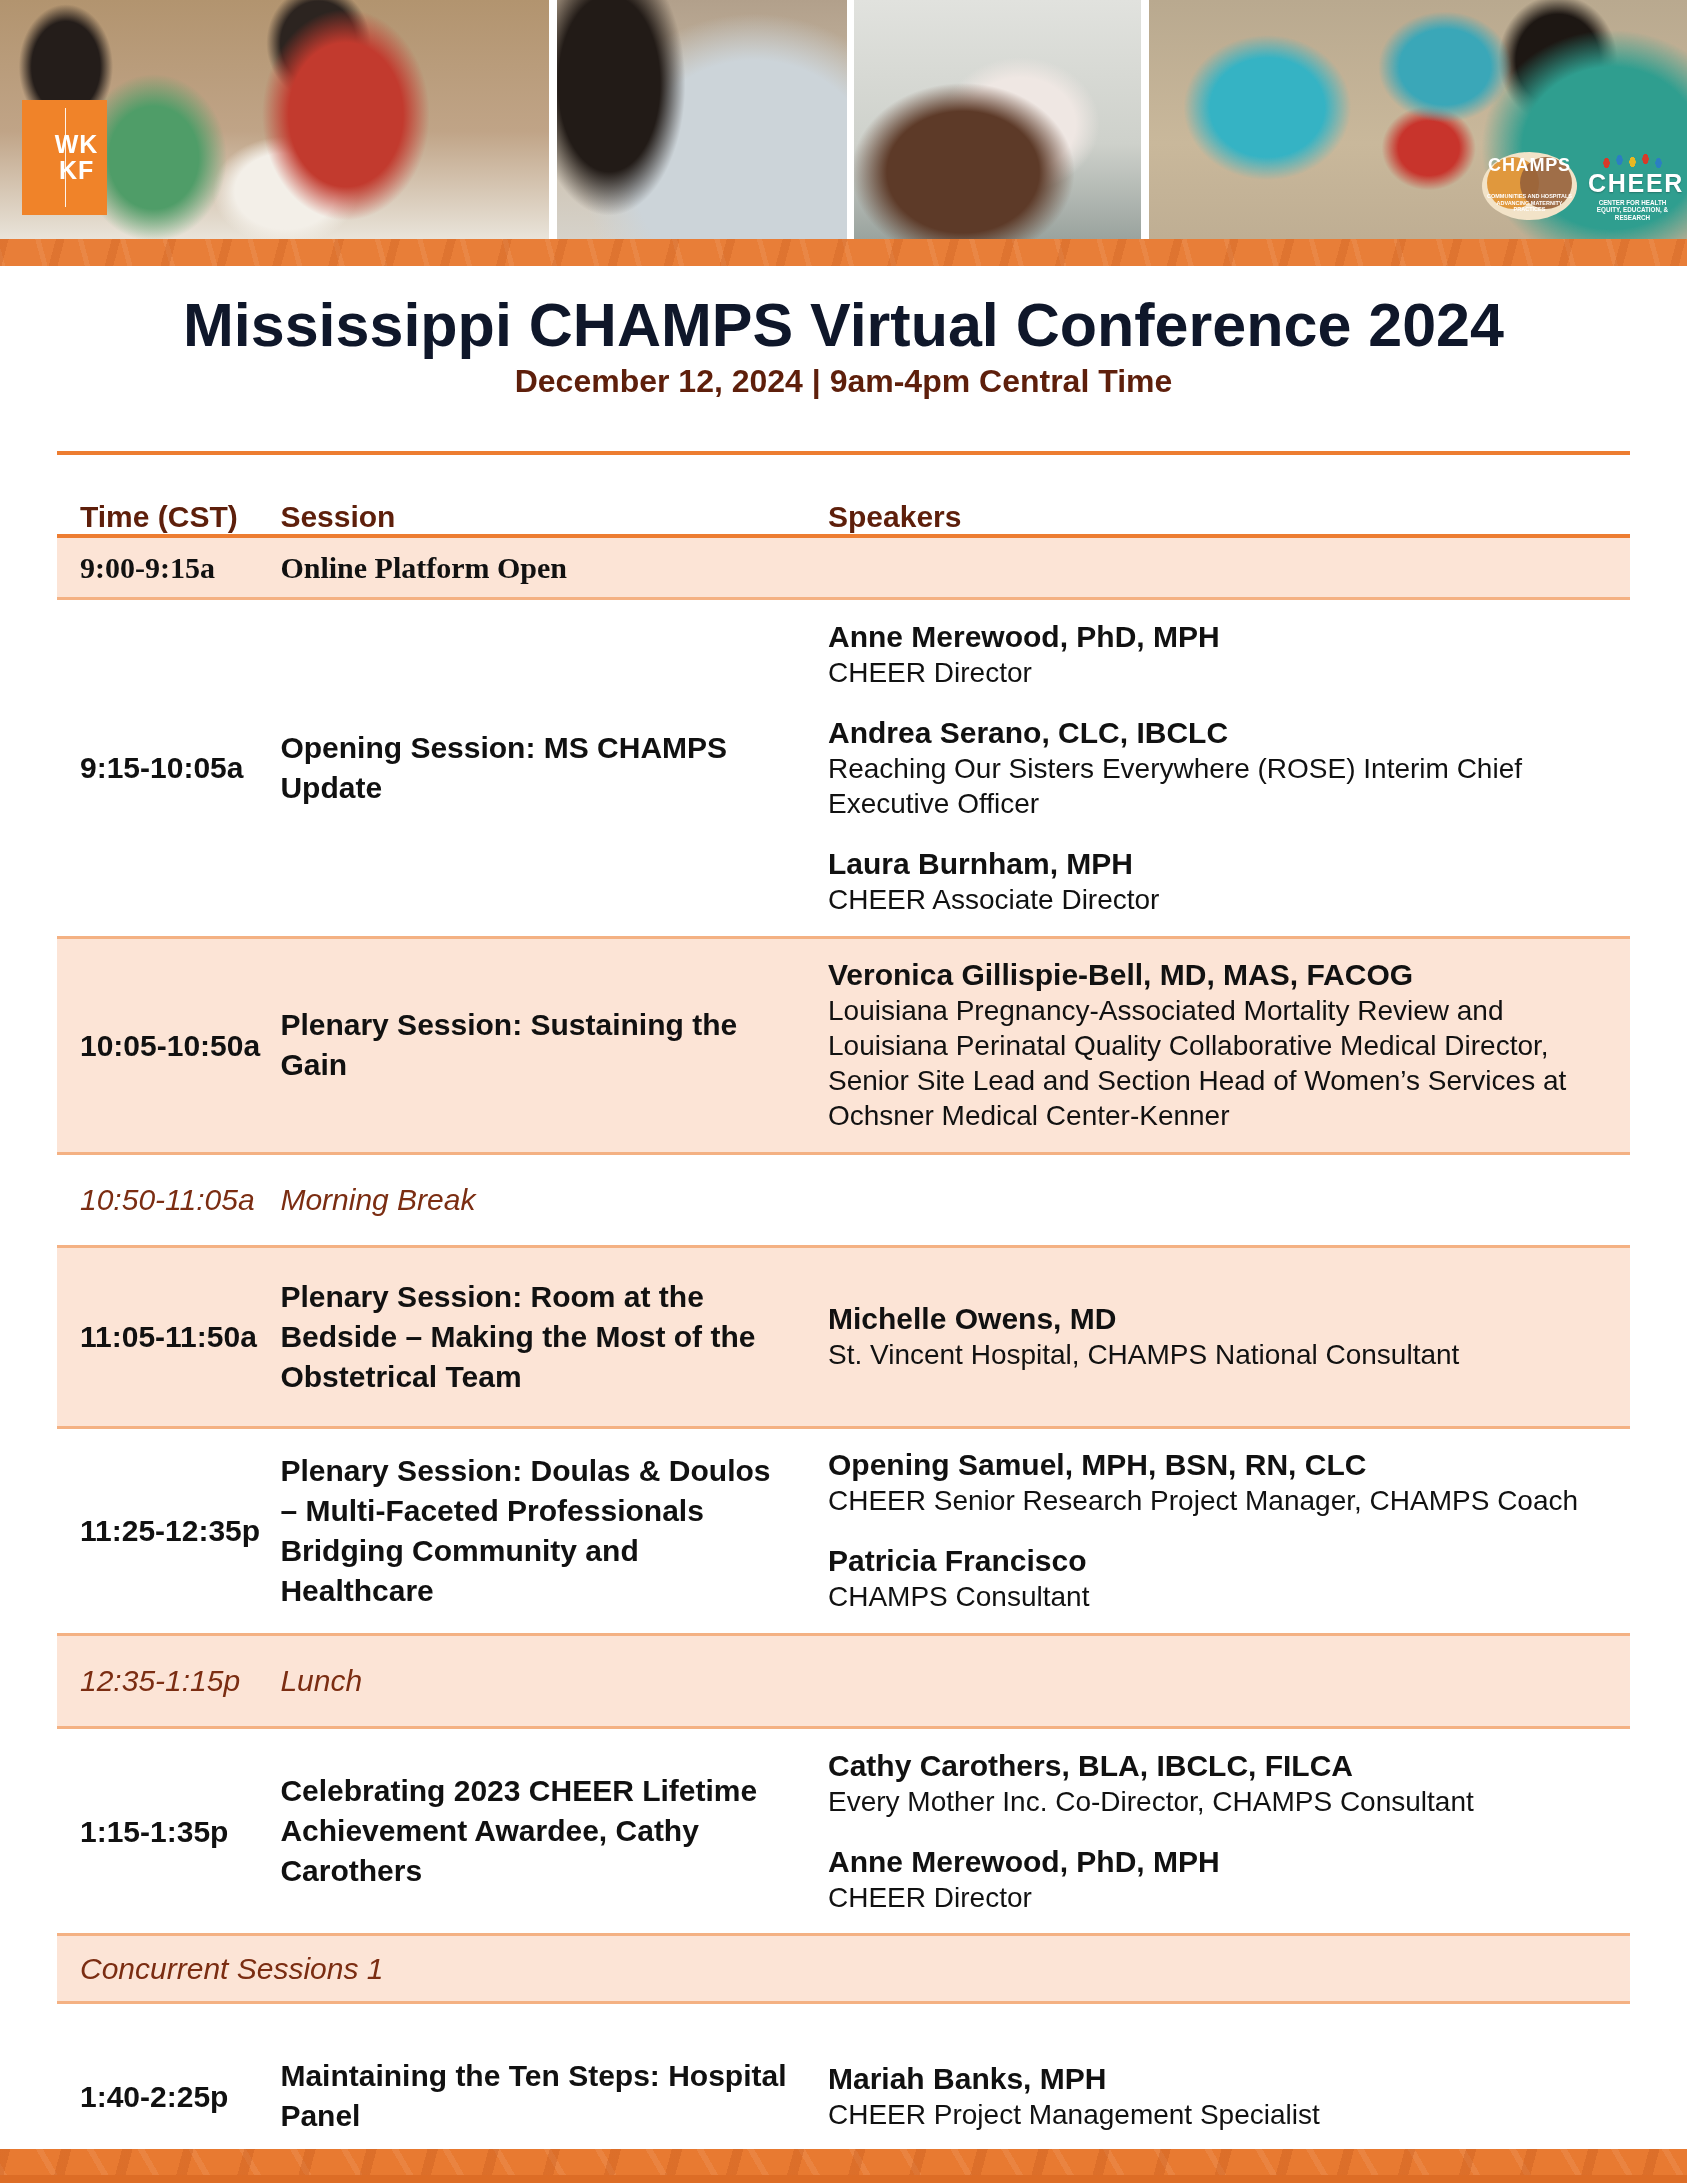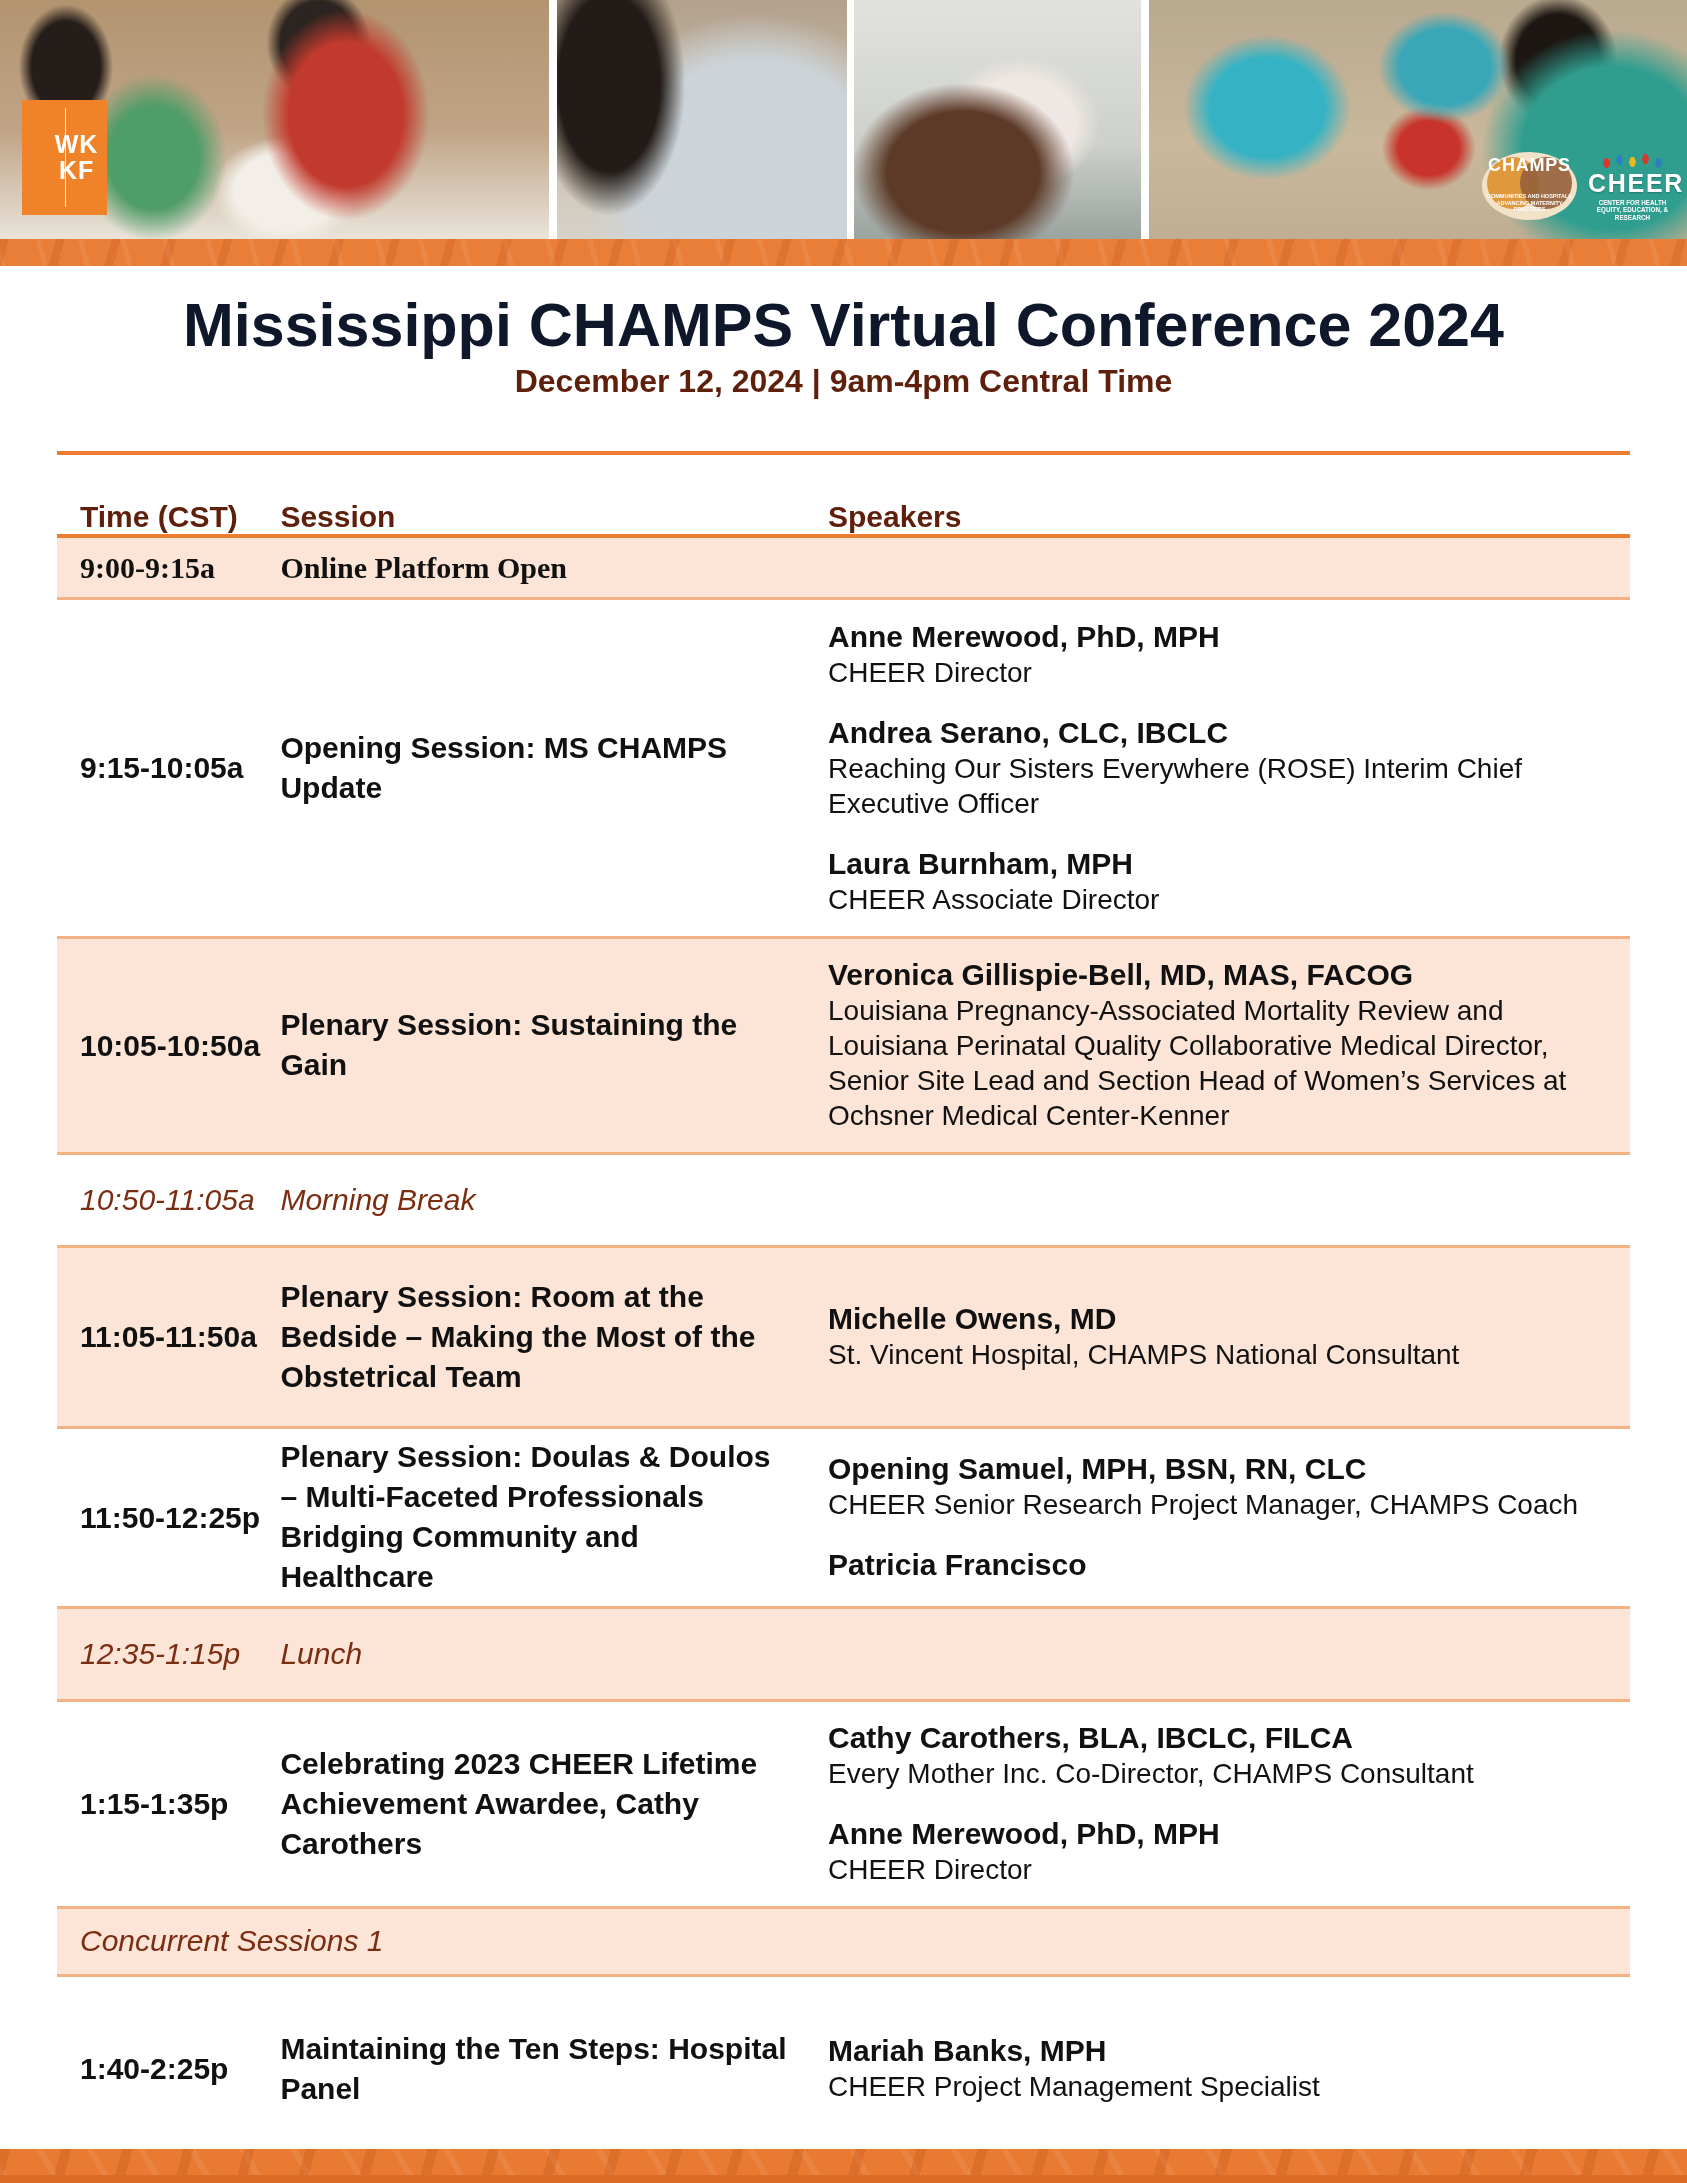--- a/index.html
+++ b/index.html
@@ -202,32 +202,33 @@
           </div>
           <div class="cell-speakers col-speakers">
             <div class="spk">
               <div class="spk-name">Michelle Owens, MD</div>
               <div class="spk-role">St. Vincent Hospital, CHAMPS National Consultant</div>
             </div>
           </div>
         </div>
         <div class="row grid-cols session" style="min-height: 177px;">
           <div class="cell-time col-time">
-            <span>11:50-12:25p</span>
+            <span>11:25-12:35p</span>
           </div>
           <div class="cell-session col-session">
             <span>Plenary Session: Doulas &amp; Doulos – Multi-Faceted Professionals Bridging Community and Healthcare</span>
           </div>
           <div class="cell-speakers col-speakers">
             <div class="spk">
               <div class="spk-name">Opening Samuel, MPH, BSN, RN, CLC</div>
               <div class="spk-role">CHEER Senior Research Project Manager, CHAMPS Coach</div>
             </div>
             <div class="spk">
               <div class="spk-name">Patricia Francisco</div>
+              <div class="spk-role">CHAMPS Consultant</div>
             </div>
           </div>
         </div>
         <div class="row grid-cols break shade" style="min-height: 90px;">
           <div class="cell-time col-time">
             <span>12:35-1:15p</span>
           </div>
           <div class="cell-session col-session">
             <span>Lunch</span>
           </div>

